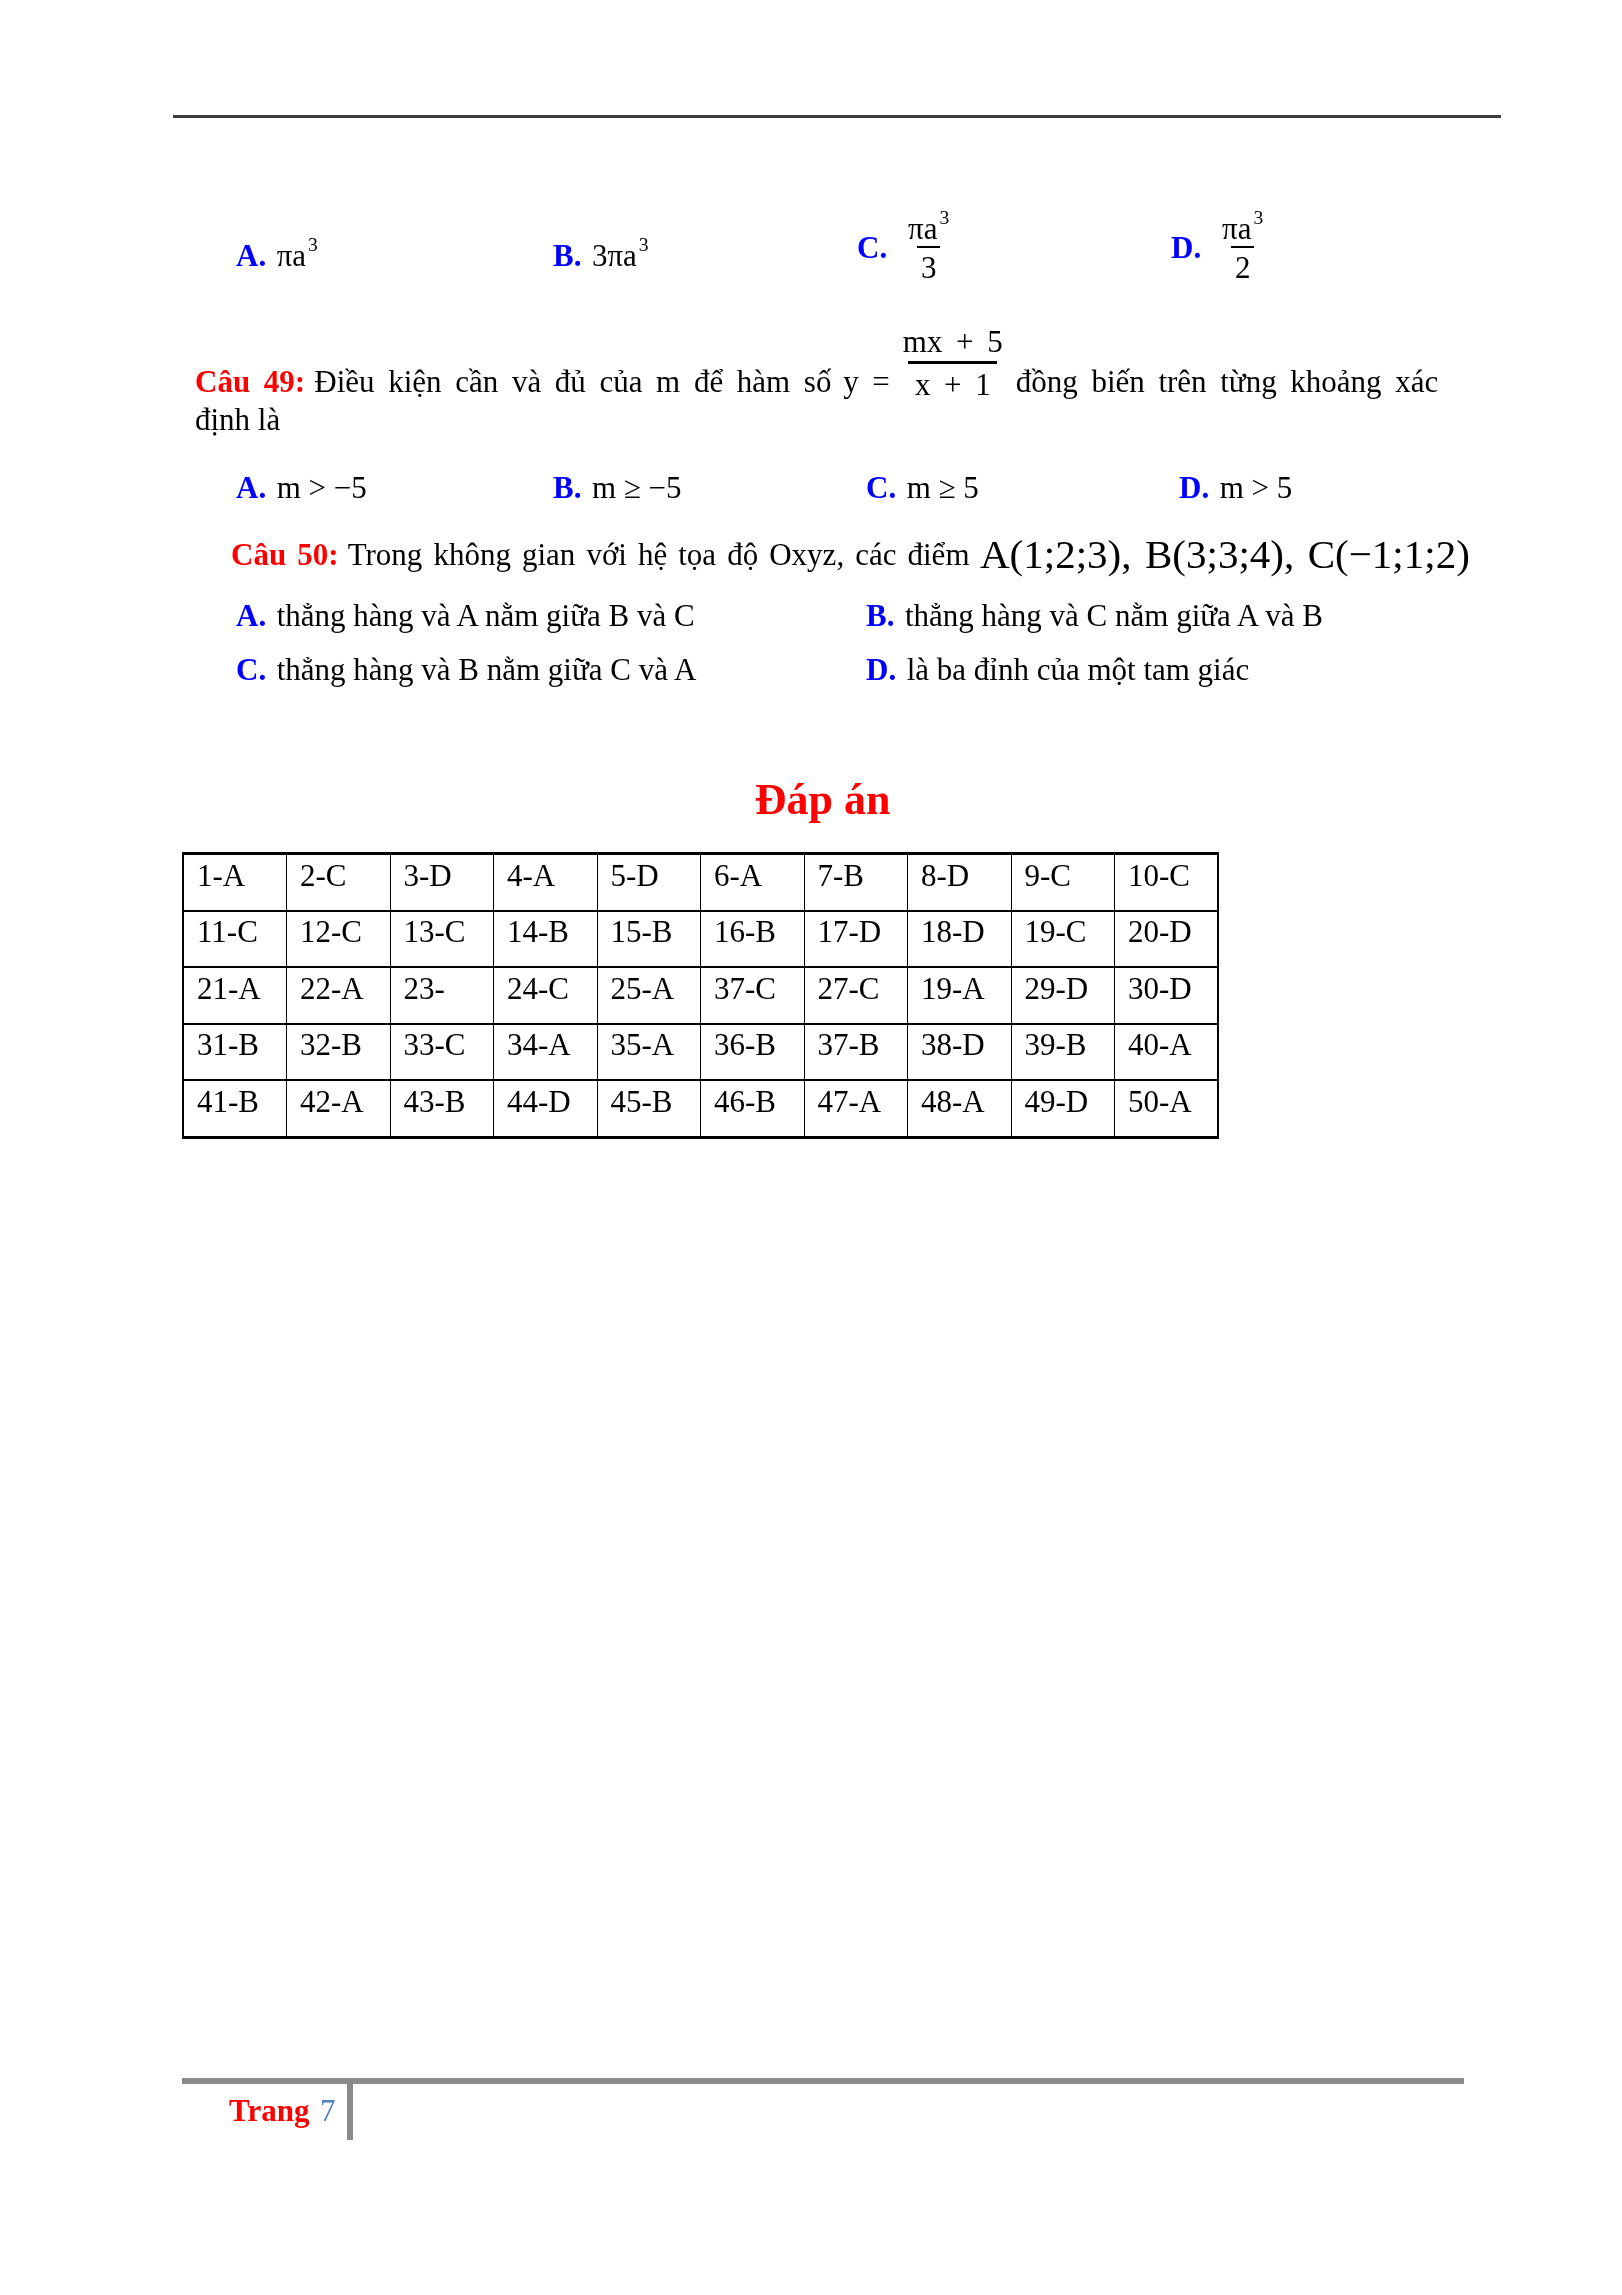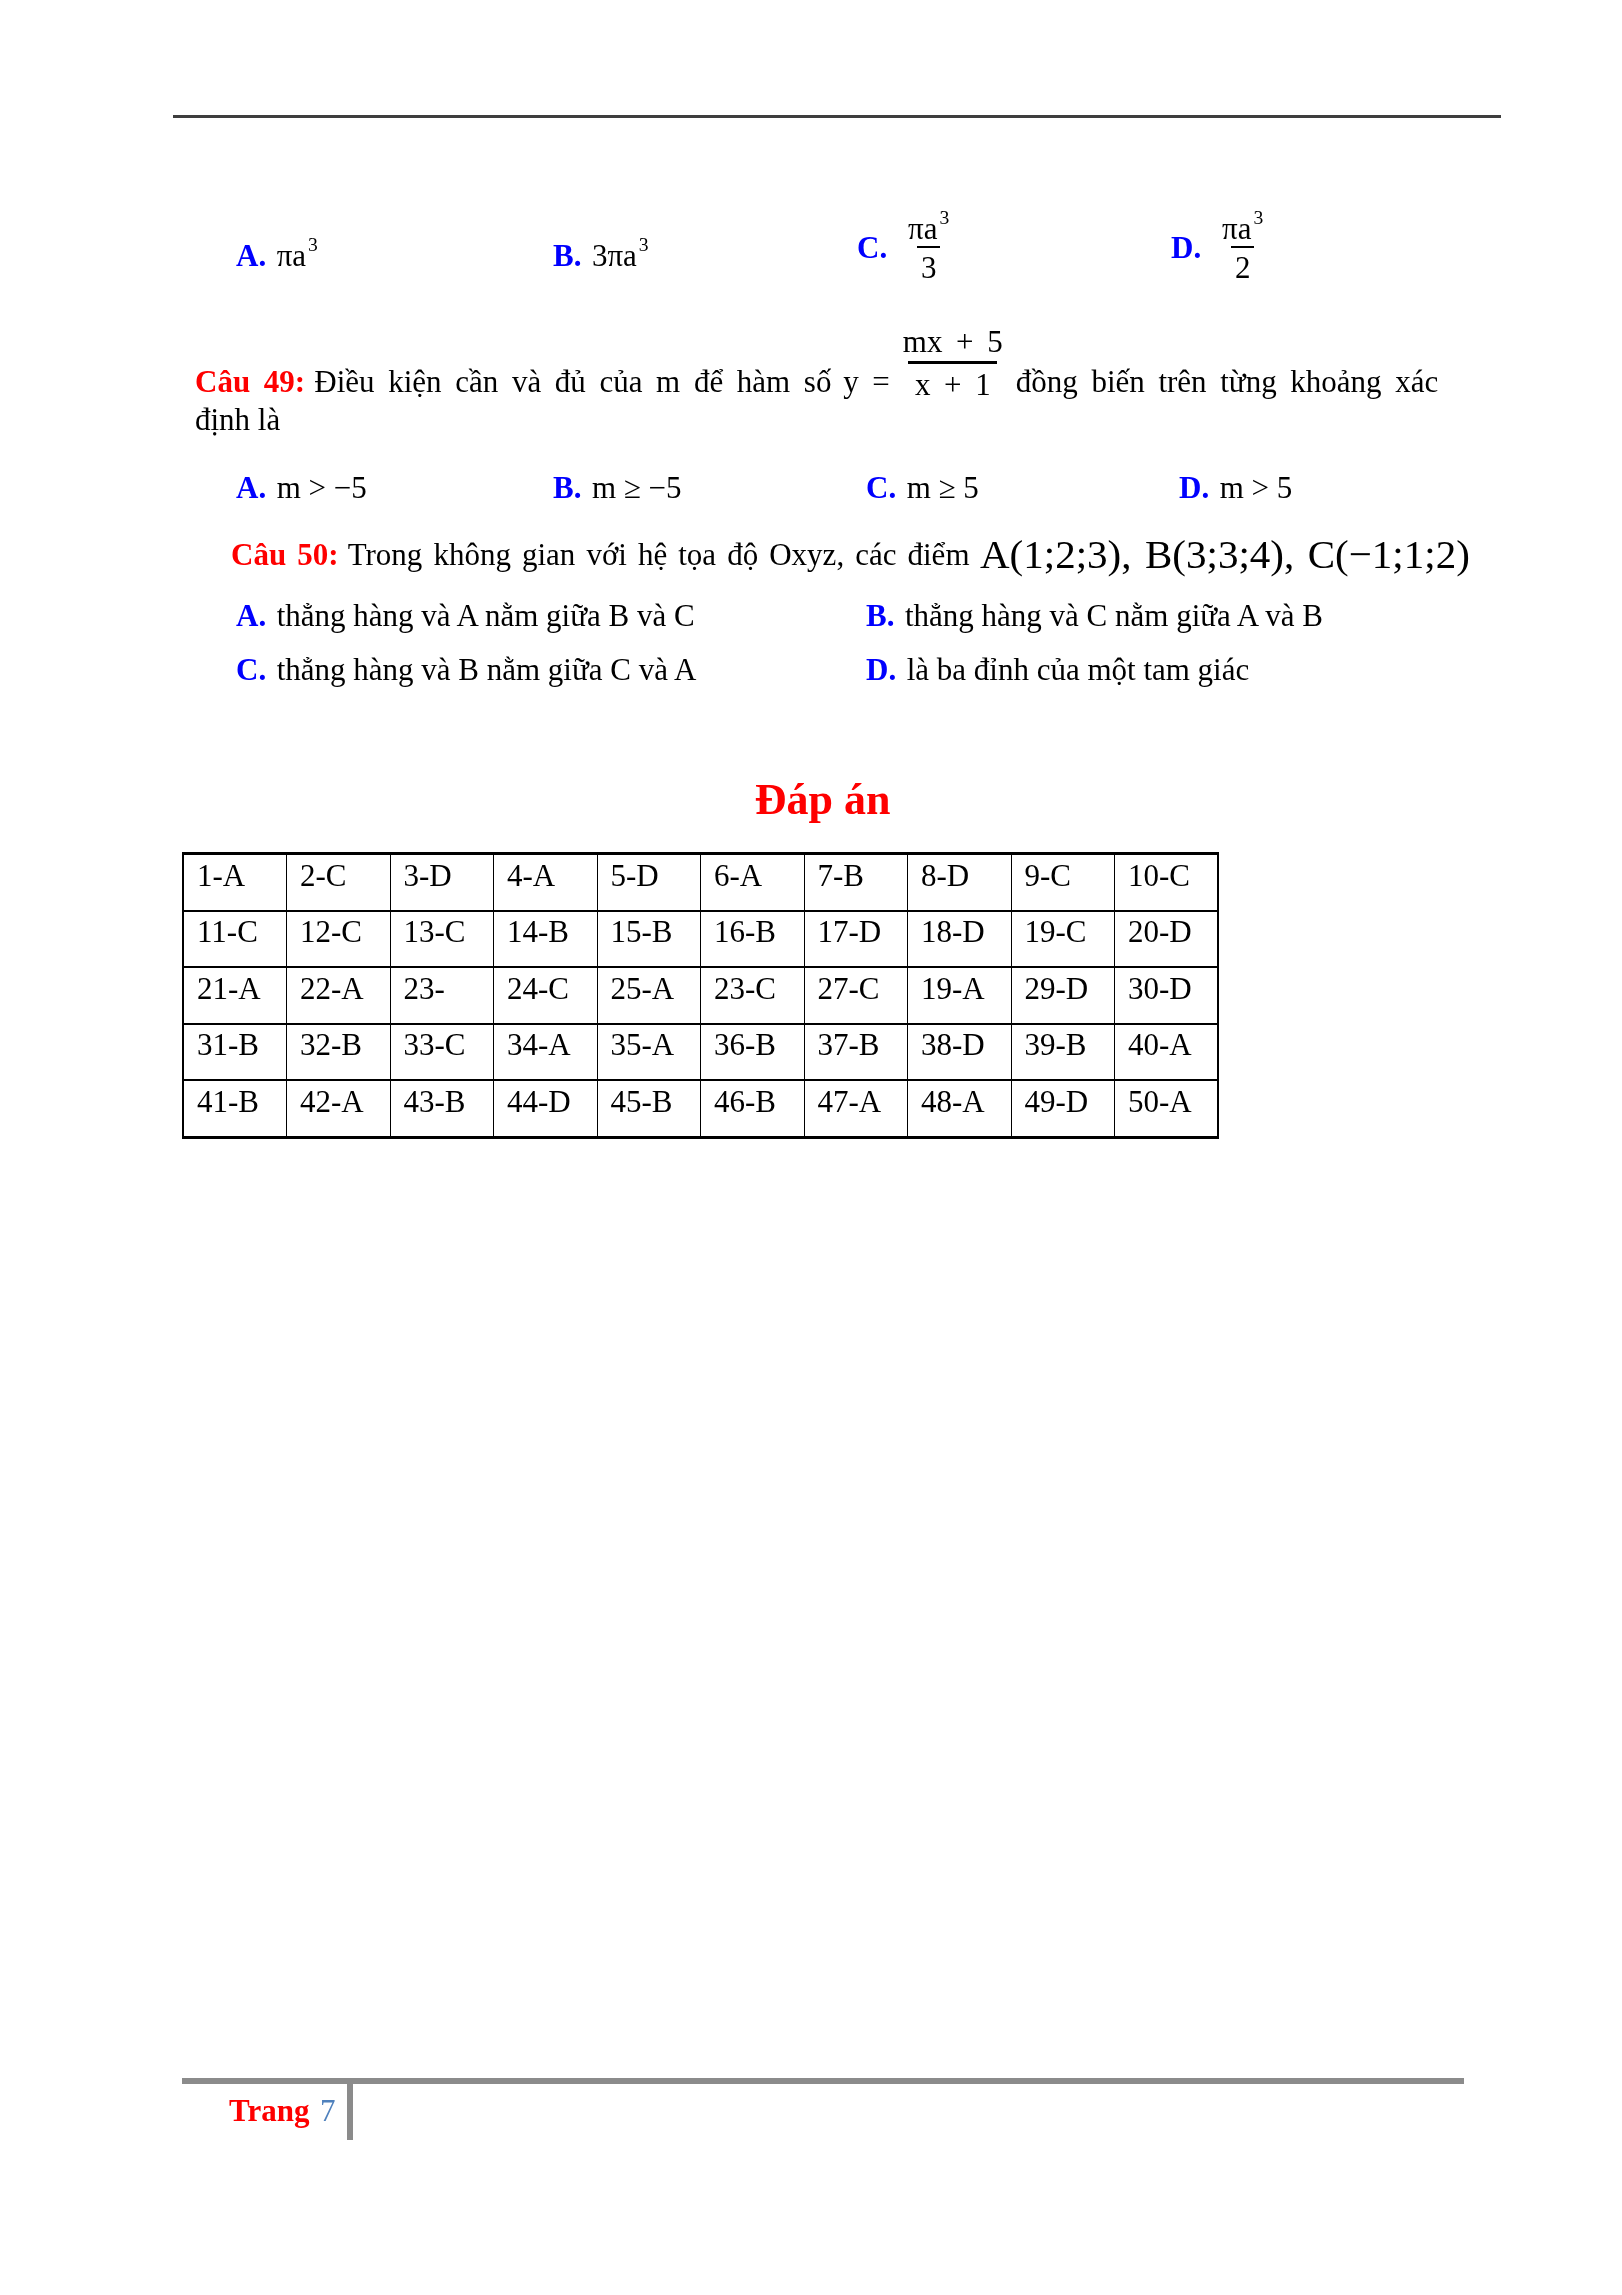--- a/index.html
+++ b/index.html
@@ -178,21 +178,21 @@
           <td>18-D</td>
           <td>19-C</td>
           <td>20-D</td>
         </tr>
         <tr>
           <td>21-A</td>
           <td>22-A</td>
           <td>23-</td>
           <td>24-C</td>
           <td>25-A</td>
-          <td>23-C</td>
+          <td>37-C</td>
           <td>27-C</td>
           <td>19-A</td>
           <td>29-D</td>
           <td>30-D</td>
         </tr>
         <tr>
           <td>31-B</td>
           <td>32-B</td>
           <td>33-C</td>
           <td>34-A</td>

